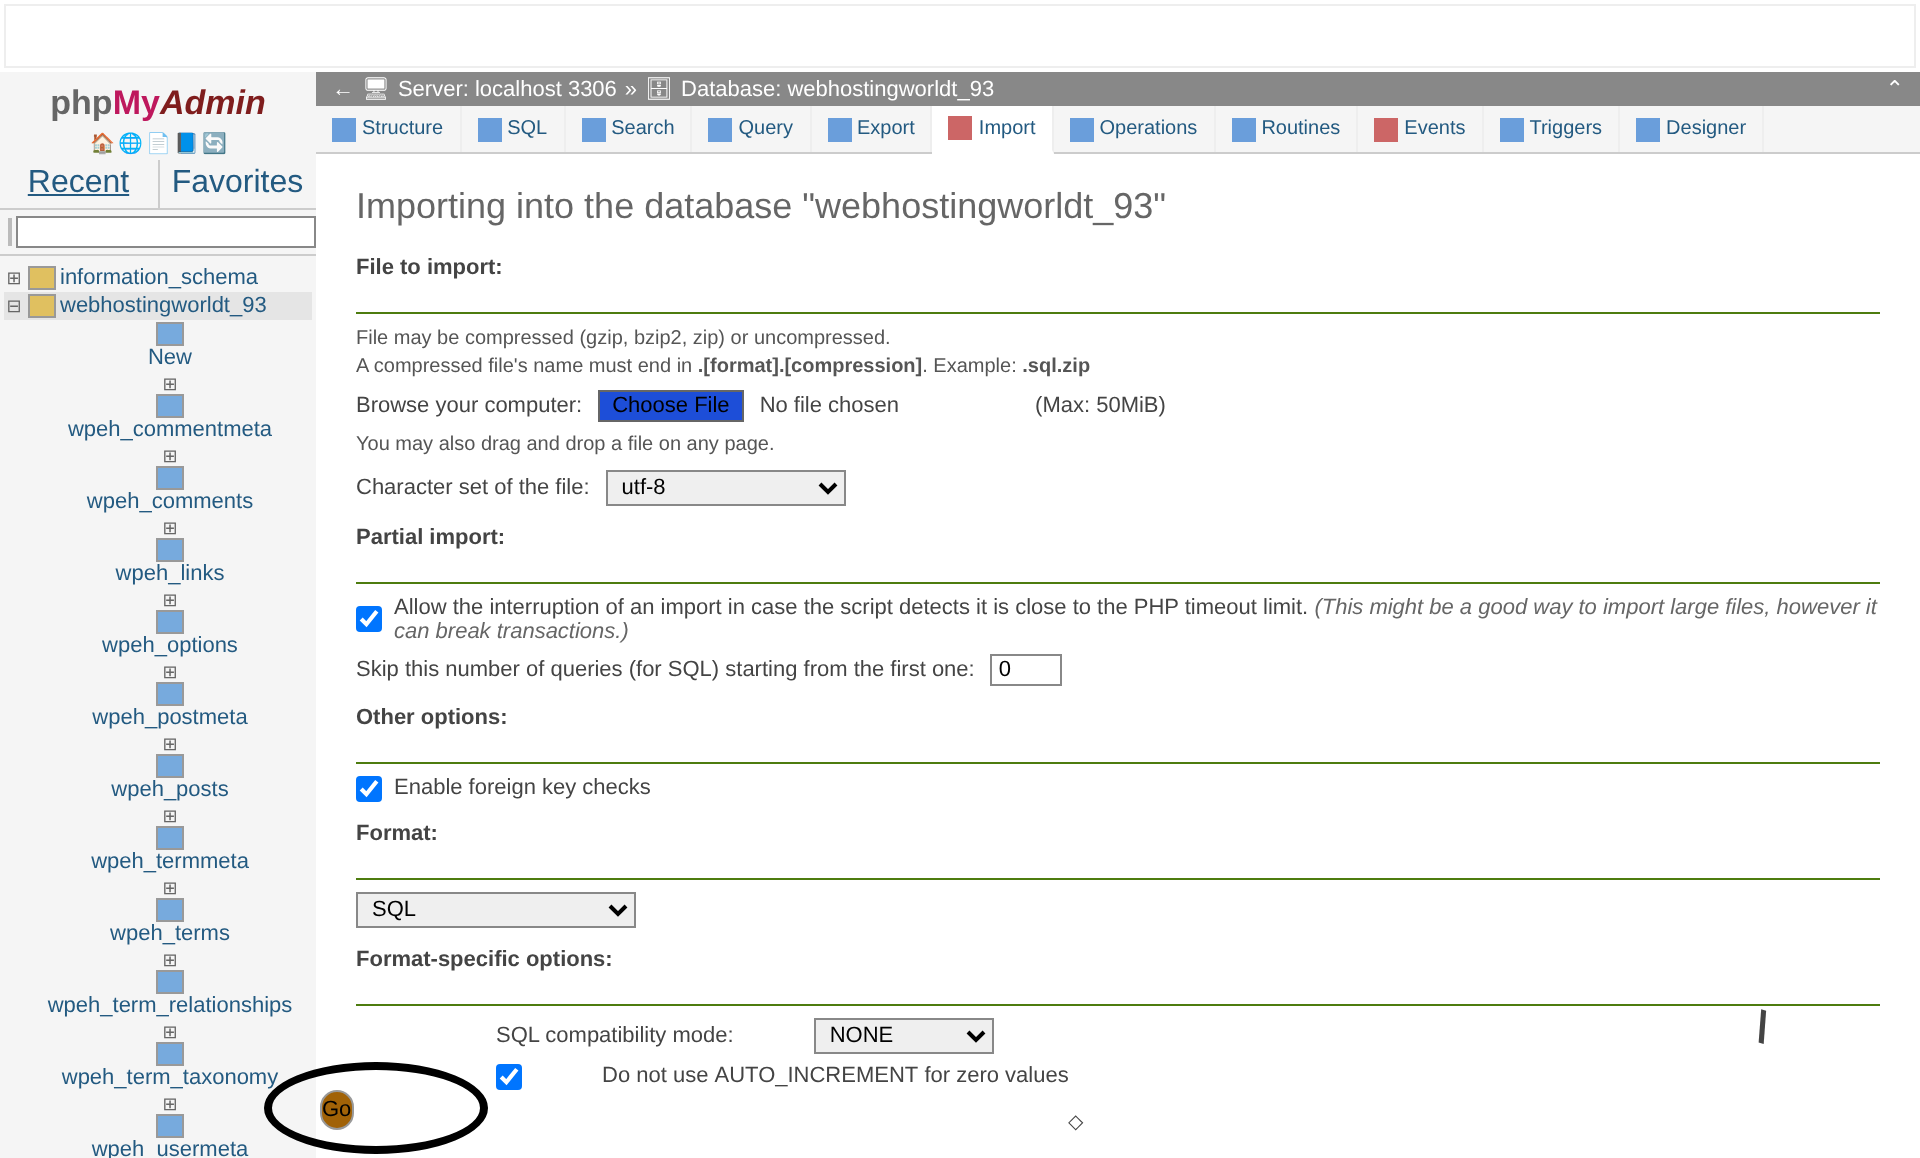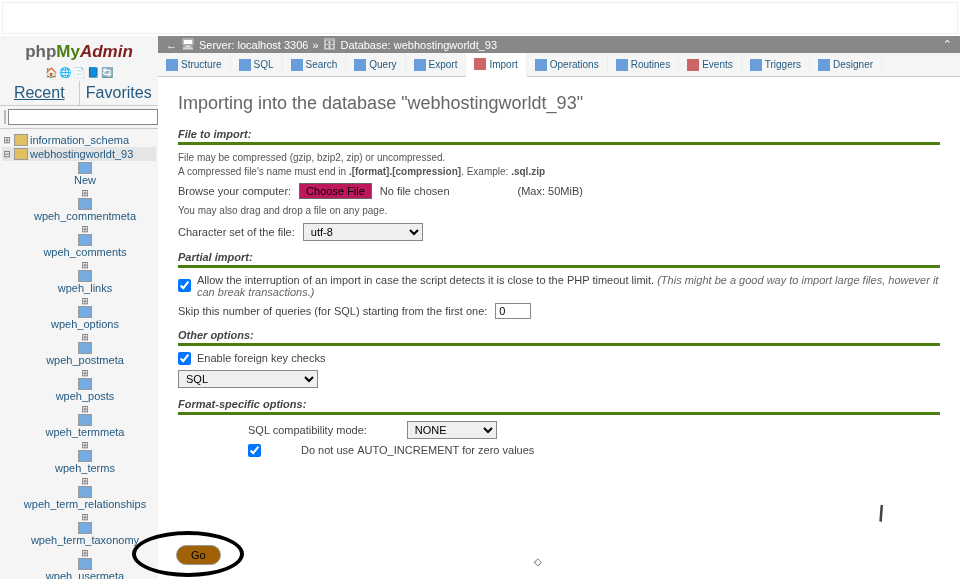--- a/index.html
+++ b/index.html
@@ -1,21 +1,21 @@
 <!DOCTYPE html>
 <html><head>
 <meta charset="utf-8">
 <style>
 * { box-sizing: border-box; margin: 0; padding: 0; }
 body { font-family: sans-serif; font-size: 11px; color: #444; background: #fff; width: 960px; height: 579px; overflow: hidden; position: relative; }
 .top-white { height: 32px; background: #fff; border: 1px solid #eee; margin: 2px; }
 .layout { display: flex; height: 547px; }
 .sidebar { width: 158px; background: #f5f5f5; display: flex; flex-direction: column; }
 .logo { text-align: center; padding: 6px 0 2px; font-size: 17px; font-weight: bold; font-family: Arial; }
-.logo .php { color: #666; } .logo .my { color: #4d7c0f; } .logo .admin { color: #7f1d1d; font-style: italic; }
+.logo .php { color: #666; } .logo .my { color: #be185d; } .logo .admin { color: #7f1d1d; font-style: italic; }
 .mini-icons { text-align: center; margin: 2px 0; }
 .mini-icons span { display: inline-block; width: 12px; height: 12px; margin: 0 1px; font-size: 10px; cursor: pointer; }
 .rf { display: flex; font-size: 16px; border-bottom: 1px solid #ccc; }
 .rf div { flex: 1; text-align: center; padding: 3px; color: #235a81; cursor: pointer; }
 .rf div:first-child { border-right: 1px solid #ccc; text-decoration: underline; }
 .search-row { display: flex; align-items: center; padding: 3px 4px; border-bottom: 1px solid #ccc; gap: 2px; }
 .search-row input { flex: 1; height: 16px; border: 1px solid #aaa; font-size: 10px; padding: 1px 3px; }
 .tiny-ic { width: 14px; height: 14px; background: #ddd; border: 1px solid #bbb; cursor: pointer; }
 .tree { padding: 4px 2px; font-size: 11px; overflow: auto; }
 .tree-item { display: flex; align-items: center; padding: 1px 0; white-space: nowrap; }
@@ -26,33 +26,33 @@
 .tree-item.selected { background: #e5e5e5; }
 .main { flex: 1; background: #fff; position: relative; }
 .bc { background: #888; color: #fff; font-size: 11px; padding: 2px 8px; display: flex; align-items: center; gap: 4px; }
 .bc .x { margin-left: auto; font-family: Arial; cursor: pointer; }
 .tabs { display: flex; background: #f5f5f5; border-bottom: 1px solid #ccc; font-size: 10px; }
 .tab { padding: 5px 8px; display: flex; align-items: center; gap: 3px; border-right: 1px solid #eee; color: #235a81; cursor: pointer; }
 .tab.active { background: #fff; border-bottom: 2px solid #fff; margin-bottom: -1px; }
 .tab-ic { width: 12px; height: 12px; }
 .content { padding: 16px 20px 10px; font-size: 11px; color: #444; }
 h2 { font-size: 18px; font-weight: normal; color: #666; margin-bottom: 14px; }
-.section-title { font-weight: bold; border-bottom: 3px solid #4d7c0f; padding-bottom: 2px; margin: 10px 0 6px; font-style: italic; }
+.section-title { font-weight: bold; border-bottom: 1px solid #4d7c0f; padding-bottom: 16px; margin: 10px 0 6px; }
 .tip { font-size: 10px; color: #555; line-height: 1.35; }
 .row { display: flex; align-items: center; gap: 8px; margin: 5px 0; font-size: 11px; }
-.file-btn { border: 1px solid #666; background: #be185d; padding: 1px 6px; font-size: 11px; cursor: pointer; }
+.file-btn { border: 1px solid #666; background: #1d4ed8; padding: 1px 6px; font-size: 11px; cursor: pointer; }
 select, input[type=text] { border: 1px solid #888; font-size: 11px; padding: 1px 3px; }
 .num-input { width: 36px; }
 .format-select { width: 140px; }
 .chk { display: flex; align-items: center; gap: 6px; margin: 4px 0; font-size: 11px; }
 .chk .hint { font-style: italic; color: #666; }
 .indent { margin-left: 70px; gap: 40px; }
 .go-wrap { position: absolute; left: -26px; bottom: 18px; }
 .go-circle { position: absolute; width: 112px; height: 46px; border: 4px solid #000; border-radius: 50%; pointer-events: none; left: 0; top: -8px; }
-.go-btn { border: 1px solid #999; border-radius: 10px; background: #a16207; padding: 3px 14px; font-size: 11px; cursor: pointer; margin-left: 44px; margin-top: 6px; }
+.go-btn { border: 1px solid #999; border-radius: 10px; background: #a16207; padding: 3px 0; font-size: 11px; cursor: pointer; margin-left: 28px; margin-top: 6px; }
 .cursor-mark { position: absolute; right: 76px; bottom: 56px; font-size: 22px; font-weight: bold; transform: rotate(15deg); }
 .dot { position: absolute; left: 376px; bottom: 16px; font-size: 10px; }
 </style>
 </head>
 <body>
 
 <div class="top-white"></div>
 <div class="layout">
   <div class="sidebar">
     <div class="logo">
@@ -237,20 +237,21 @@
         <span>Skip this number of queries (for SQL) starting from the first one:</span>
         <input type="text" class="num-input" value="0" style="">
       </div>
 
       <div class="section-title">Other options:</div>
       <div class="chk">
         <input type="checkbox" checked="" style="">
         <span>Enable foreign key checks</span>
       </div>
 
+      <div class="section-title">Format:</div>
       <div class="row">
         <select class="format-select"><option>SQL</option></select>
       </div>
 
       <div class="section-title">Format-specific options:</div>
       <div class="row indent">
         <span>SQL compatibility mode:</span>
         <select style="width:90px"><option>NONE</option></select>
       </div>
       <div class="chk indent">

